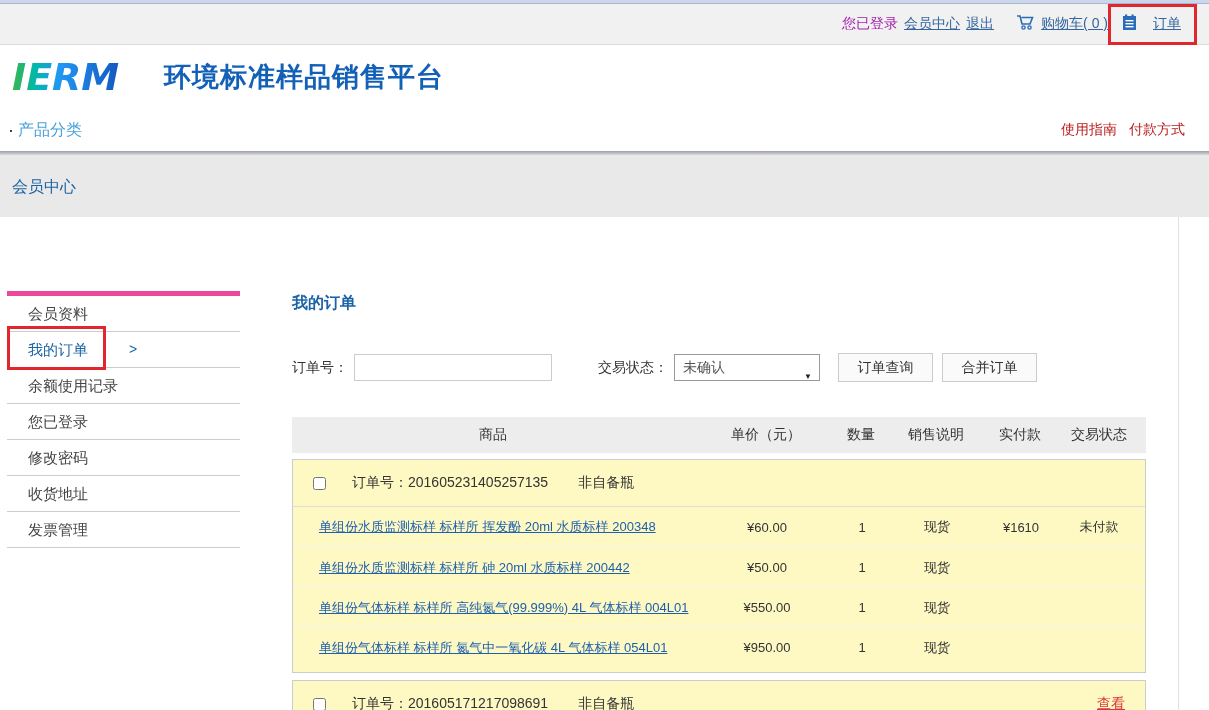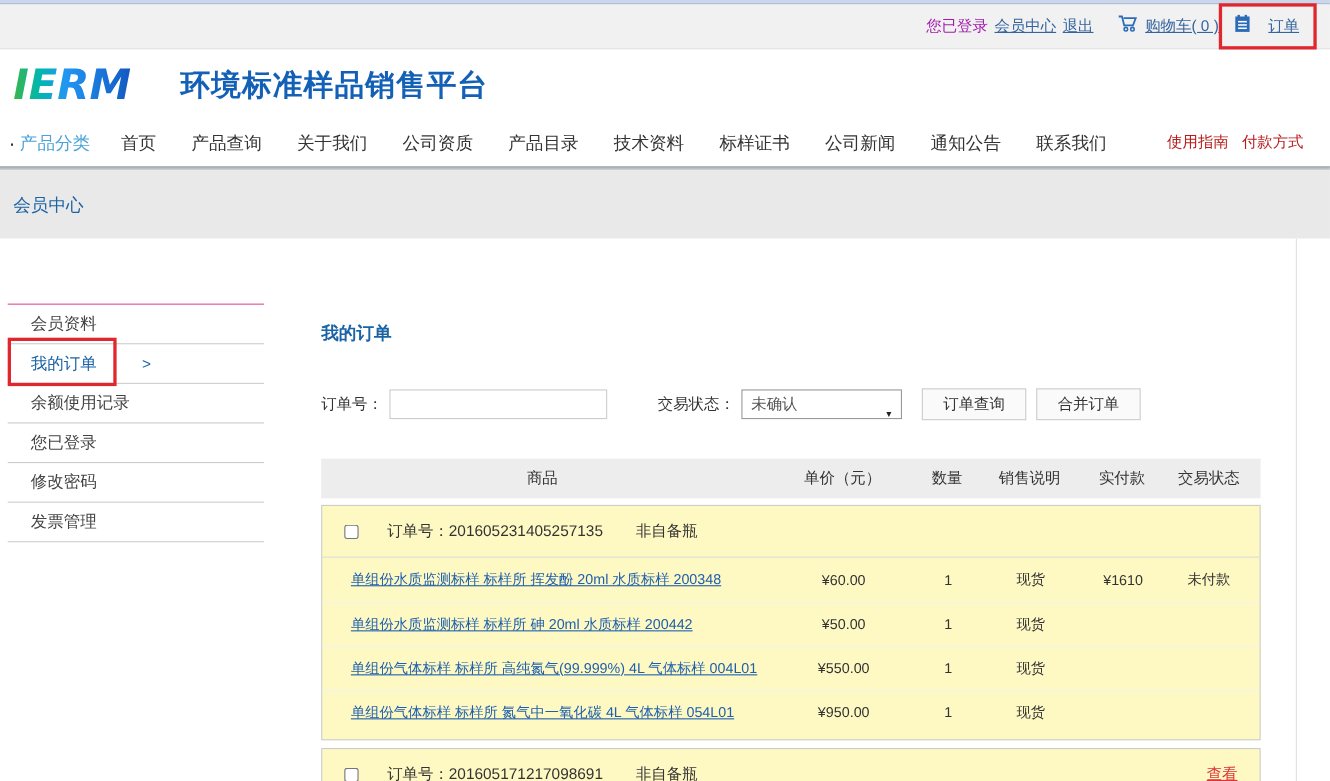--- a/index.html
+++ b/index.html
@@ -35,21 +35,21 @@
   
   .shadow-strip { height:4px; background:linear-gradient(#9aa0a8,#d9d9d9); }
   .member-band { height:62px; background:#e9e9e9; padding:22px 0 0 12px; }
   .member-band .bc { color:#1b63a5; font-size:16px; }
 
   
   .content { position:relative; height:599px; background:#fff; }
   .right-line { position:absolute; left:1178px; top:0; width:1px; height:599px; background:#e0e0e0; }
 
   
-  .sidebar { position:absolute; left:7px; top:59px; width:233px; border-top:1px solid #ec4899; }
+  .sidebar { position:absolute; left:7px; top:74px; width:233px; border-top:5px solid #ec4899; }
   .sidebar-item { position:relative; height:36px; line-height:35px; border-bottom:1px solid #ccc;
     padding-left:21px; font-size:15px; color:#444; cursor:pointer; }
   .sidebar-item.active { color:#1b63a5; }
   .sidebar-item.active .redbox { position:absolute; left:0; top:-6px; width:99px; height:44px;
     border:3px solid #e1272e; pointer-events:none; }
   .side-arrow { position:absolute; left:122px; color:#1b63a5; font-size:14px; }
 
   
   .main { position:absolute; left:292px; top:76px; width:854px; }
   .main-title { color:#1b63a5; font-size:16px; font-weight:bold; }
@@ -135,52 +135,41 @@
       <text x="2" y="36" font-family="'DejaVu Sans',sans-serif" font-size="38" font-weight="bold" font-style="italic" fill="url(#lg)">IERM</text>
     </svg>
     <span class="site-title">环境标准样品销售平台</span>
   </div>
 
   <div class="nav-row">
     <span class="nav-cat">
       <span class="dot">·</span>
       <span>产品分类</span>
     </span>
-    <span class="nav-items">
-        <span class="nav-item">首页</span>
-        <span class="nav-item">产品查询</span>
-        <span class="nav-item">关于我们</span>
-        <span class="nav-item">公司资质</span>
-        <span class="nav-item">产品目录</span>
-        <span class="nav-item">技术资料</span>
-        <span class="nav-item">标样证书</span>
-        <span class="nav-item">公司新闻</span>
-        <span class="nav-item">通知公告</span>
-        <span class="nav-item">联系我们</span>
-      </span>
     <span class="nav-right">
         <span class="nav-rlink">使用指南</span>
         <span class="nav-rlink">付款方式</span>
       </span>
   </div>
 
   <div class="shadow-strip"></div>
   <div class="member-band">
     <span class="bc">会员中心</span>
   </div>
 
   <div class="content">
     <div class="right-line"></div>
 
     <div class="sidebar">
         <div class="sidebar-item"><span>会员资料</span></div>
         <div class="sidebar-item active"><span>我的订单</span><span class="side-arrow">&gt;</span><span class="redbox"></span></div>
         <div class="sidebar-item"><span>余额使用记录</span></div>
         <div class="sidebar-item"><span>您已登录</span></div>
         <div class="sidebar-item"><span>修改密码</span></div>
+        <div class="sidebar-item"><span>收货地址</span></div>
         <div class="sidebar-item"><span>发票管理</span></div>
       </div>
 
     <div class="main">
       <div class="main-title">我的订单</div>
 
       <div class="filter-row">
         <span>订单号：</span>
         <input class="order-input" type="text" value="" style="">
         <span class="lbl-status">交易状态：</span>

